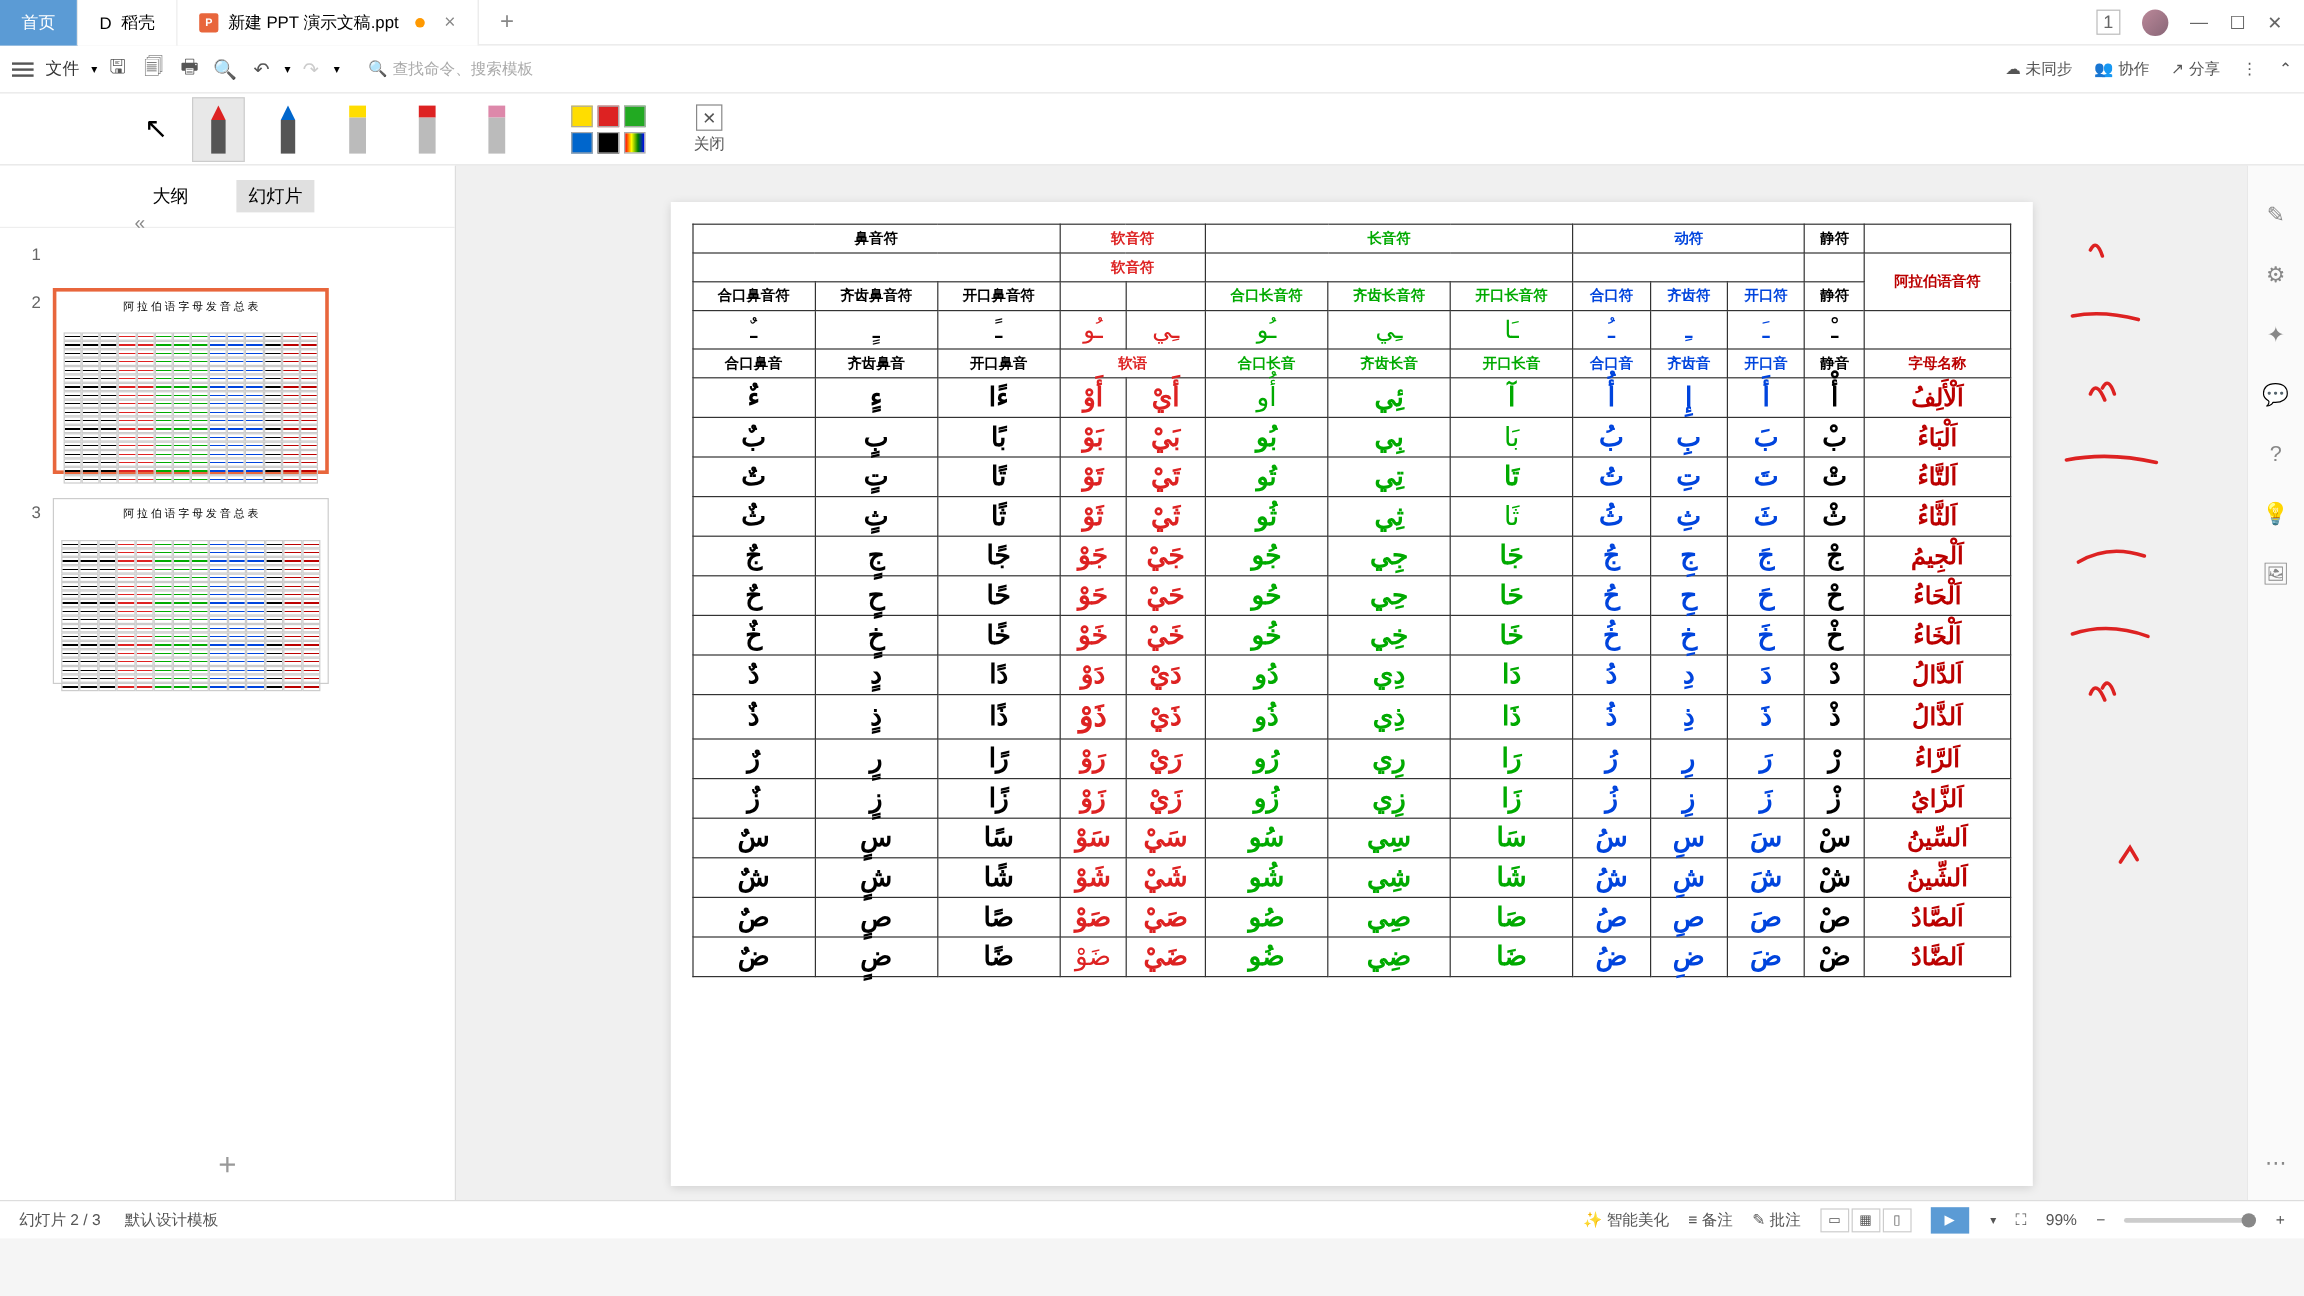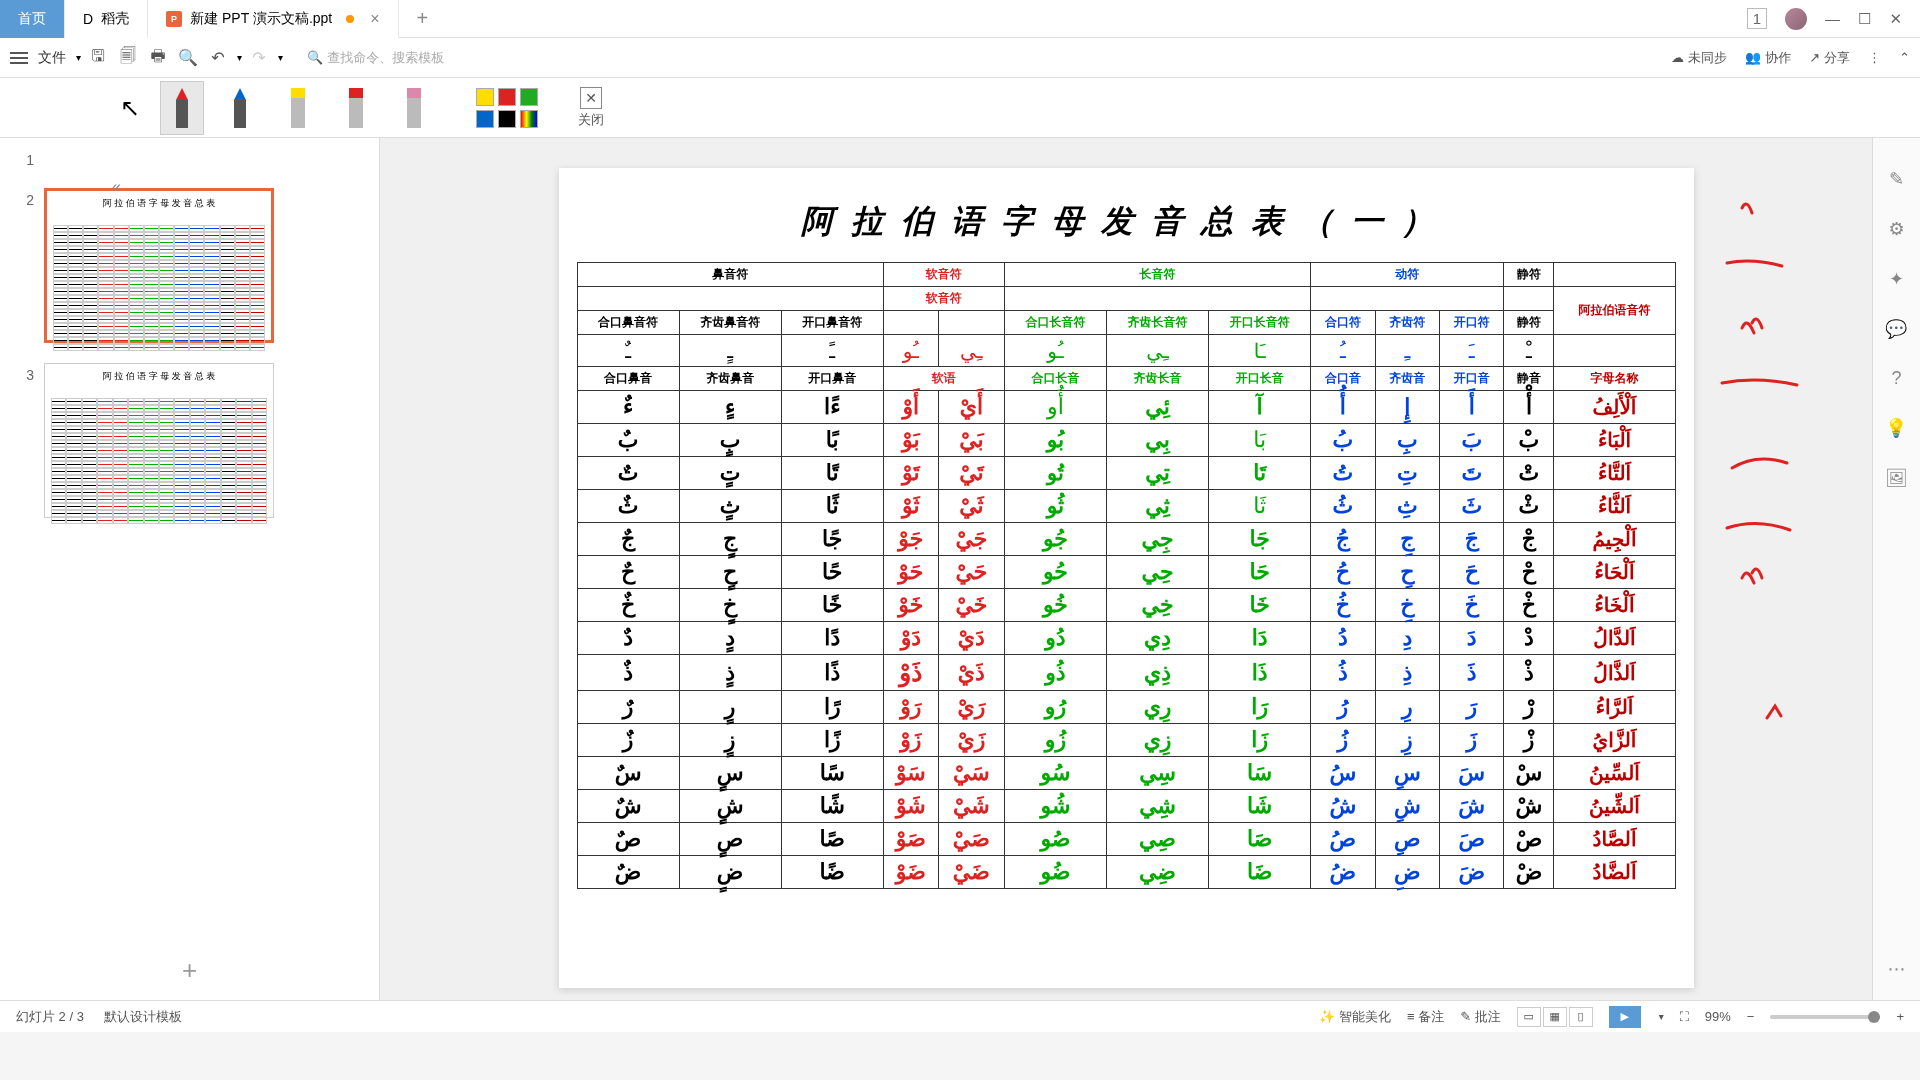--- a/index.html
+++ b/index.html
@@ -187,20 +187,24 @@
   </div>
   <div class="close-pen">
     <div class="box">✕</div>
     <span>关闭</span>
   </div>
 </div>
 
 <div class="main">
   <div class="side-panel">
     <span class="collapse-btn">«</span>
+    <div class="side-tabs">
+      <span>大纲</span>
+      <span class="active">幻灯片</span>
+    </div>
     <div class="thumbs" id="thumbs">
         <div class="thumb-item">
           <div class="thumb-num">1</div>
         </div>
         <div class="thumb-item">
           <div class="thumb-num">2</div>
           <div class="thumb selected table-prev">
             <div class="mini-title">阿 拉 伯 语 字 母 发 音 总 表</div>
             <div class="mini-grid">
               <div class="mini-cell" style="background:linear-gradient(transparent 40%,#000 40%,#000 60%,transparent 60%)"></div>
@@ -717,21 +721,20 @@
               <div class="mini-cell" style="background:linear-gradient(transparent 40%,#b00 40%,#b00 60%,transparent 60%)"></div>
             </div>
           </div>
         </div>
       </div>
     <div class="add-slide">+</div>
   </div>
 
   <div class="canvas-area">
     <div class="slide">
-      <div class="slide-title">阿拉伯语字母发音总表（一）</div>
       <table class="chart-table" id="arabic-table">
           <tbody>
             <tr>
               <th colspan="3" class="grp-black">鼻音符</th>
               <th colspan="2" class="grp-red">软音符</th>
               <th colspan="3" class="grp-green">长音符</th>
               <th colspan="3" class="grp-blue">动符</th>
               <th colspan="1" class="grp-black">静符</th>
               <th colspan="1" class=""></th>
             </tr>
@@ -993,21 +996,21 @@
               <td class="grp-blue" style="font-size:22px;font-weight:bold">صُ</td>
               <td class="grp-blue" style="font-size:22px;font-weight:bold">صِ</td>
               <td class="grp-blue" style="font-size:22px;font-weight:bold">صَ</td>
               <td class="grp-black" style="font-size:22px;font-weight:bold">صْ</td>
               <td class="grp-title-red" style="font-size:20px;font-weight:bold">اَلصَّادُ</td>
             </tr>
             <tr>
               <td class="grp-black" style="font-size:22px;font-weight:bold">ضٌ</td>
               <td class="grp-black" style="font-size:22px;font-weight:bold">ضٍ</td>
               <td class="grp-black" style="font-size:22px;font-weight:bold">ضًا</td>
-              <td class="grp-red" style="font-size:22px;font-weight:bold">ضَوْ</td>
+              <td class="grp-red" style="font-size:22px;font-weight:normal">ضَوْ</td>
               <td class="grp-red" style="font-size:22px;font-weight:bold">ضَيْ</td>
               <td class="grp-green" style="font-size:22px;font-weight:bold">ضُو</td>
               <td class="grp-green" style="font-size:22px;font-weight:bold">ضِي</td>
               <td class="grp-green" style="font-size:22px;font-weight:bold">ضَا</td>
               <td class="grp-blue" style="font-size:22px;font-weight:bold">ضُ</td>
               <td class="grp-blue" style="font-size:22px;font-weight:bold">ضِ</td>
               <td class="grp-blue" style="font-size:22px;font-weight:bold">ضَ</td>
               <td class="grp-black" style="font-size:22px;font-weight:bold">ضْ</td>
               <td class="grp-title-red" style="font-size:20px;font-weight:bold">اَلضَّادُ</td>
             </tr>

